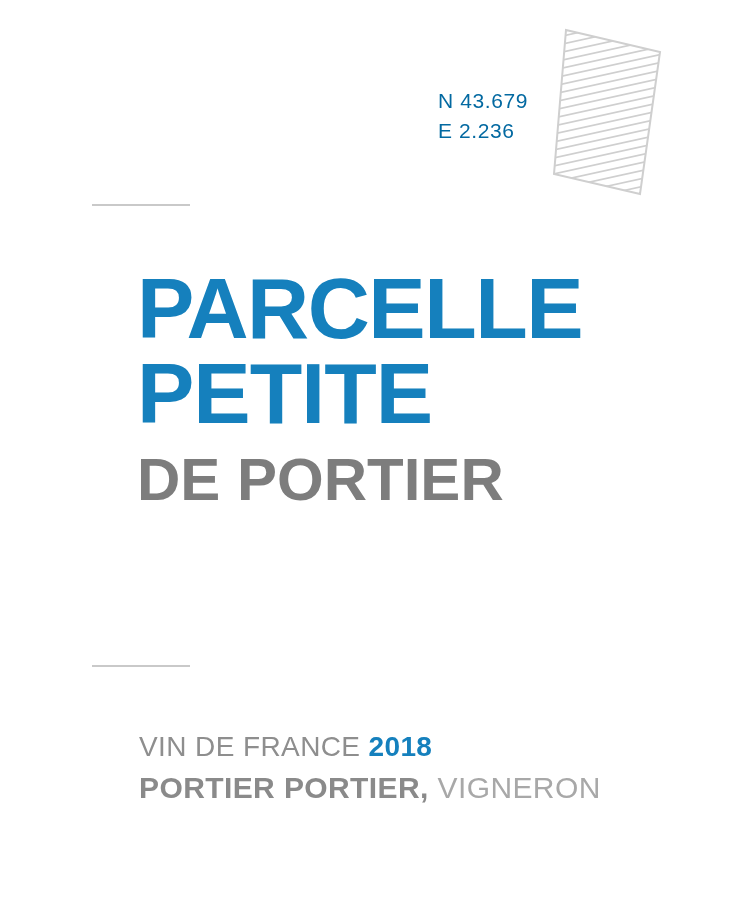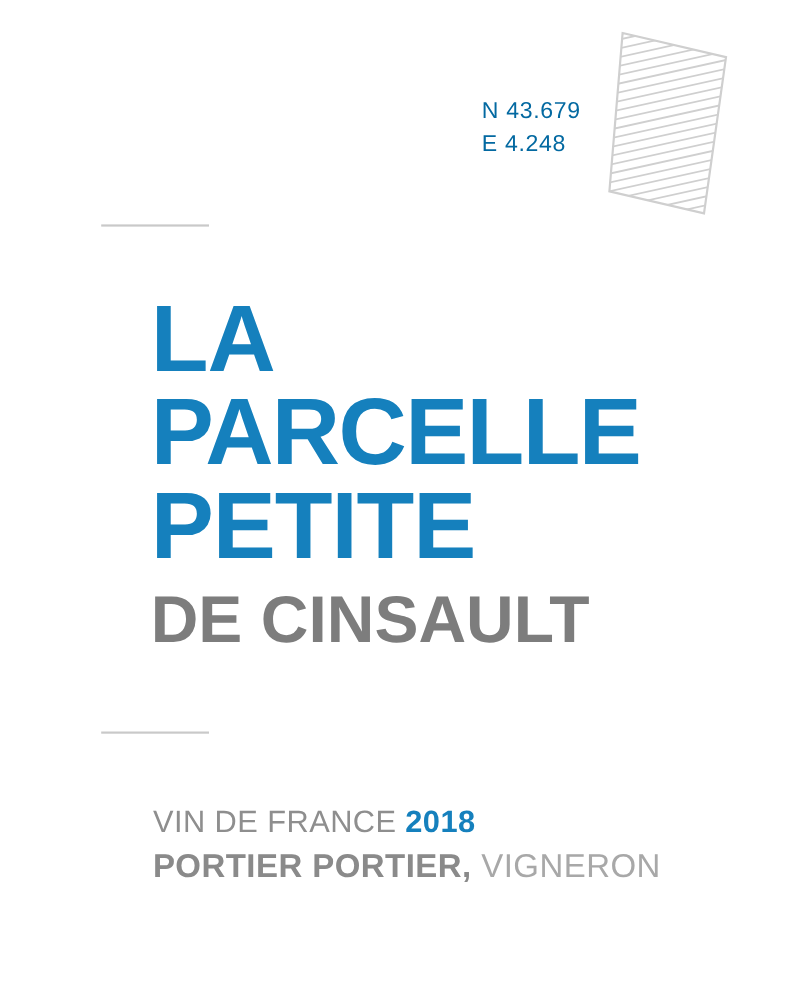--- a/index.html
+++ b/index.html
@@ -127,21 +127,21 @@
     text-align: center;
   }
 </style>
 </head>
 <body>
 
 <div class="label-canvas">
 
   <div class="coords">
     <div>N 43.679</div>
-    <div>E 4.248</div>
+    <div>E 2.236</div>
   </div>
 
   <div class="parcel-mark">
     <svg width="130" height="180" viewBox="0 0 130 180" xmlns="http://www.w3.org/2000/svg">
       <defs>
         <clipPath id="parcelClip">
           <polygon points="18,8 112,30 92,172 6,152"></polygon>
         </clipPath>
       </defs>
       <g clip-path="url(#parcelClip)">
@@ -181,24 +181,23 @@
           <line x1="-40" y1="250" x2="160" y2="206"></line>
         </g>
       </g>
       <polygon points="18,8 112,30 92,172 6,152" fill="none" stroke="#cfcfcf" stroke-width="2"></polygon>
     </svg>
   </div>
 
   <div class="rule rule-top"></div>
 
   <div class="title-block">
-    <div class="title-line l1">LA</div>
     <div class="title-line l3">PARCELLE</div>
     <div class="title-line l2">PETITE</div>
-    <div class="subtitle-line">DE CINSAULT</div>
+    <div class="subtitle-line">DE PORTIER</div>
   </div>
 
   <div class="rule rule-mid"></div>
 
   <div class="footer-block">
     <div class="footer-line-1">
       <span>VIN DE FRANCE</span><span class="vintage">2018</span>
     </div>
     <div class="footer-line-2">
       <span class="producer">PORTIER PORTIER,</span>

